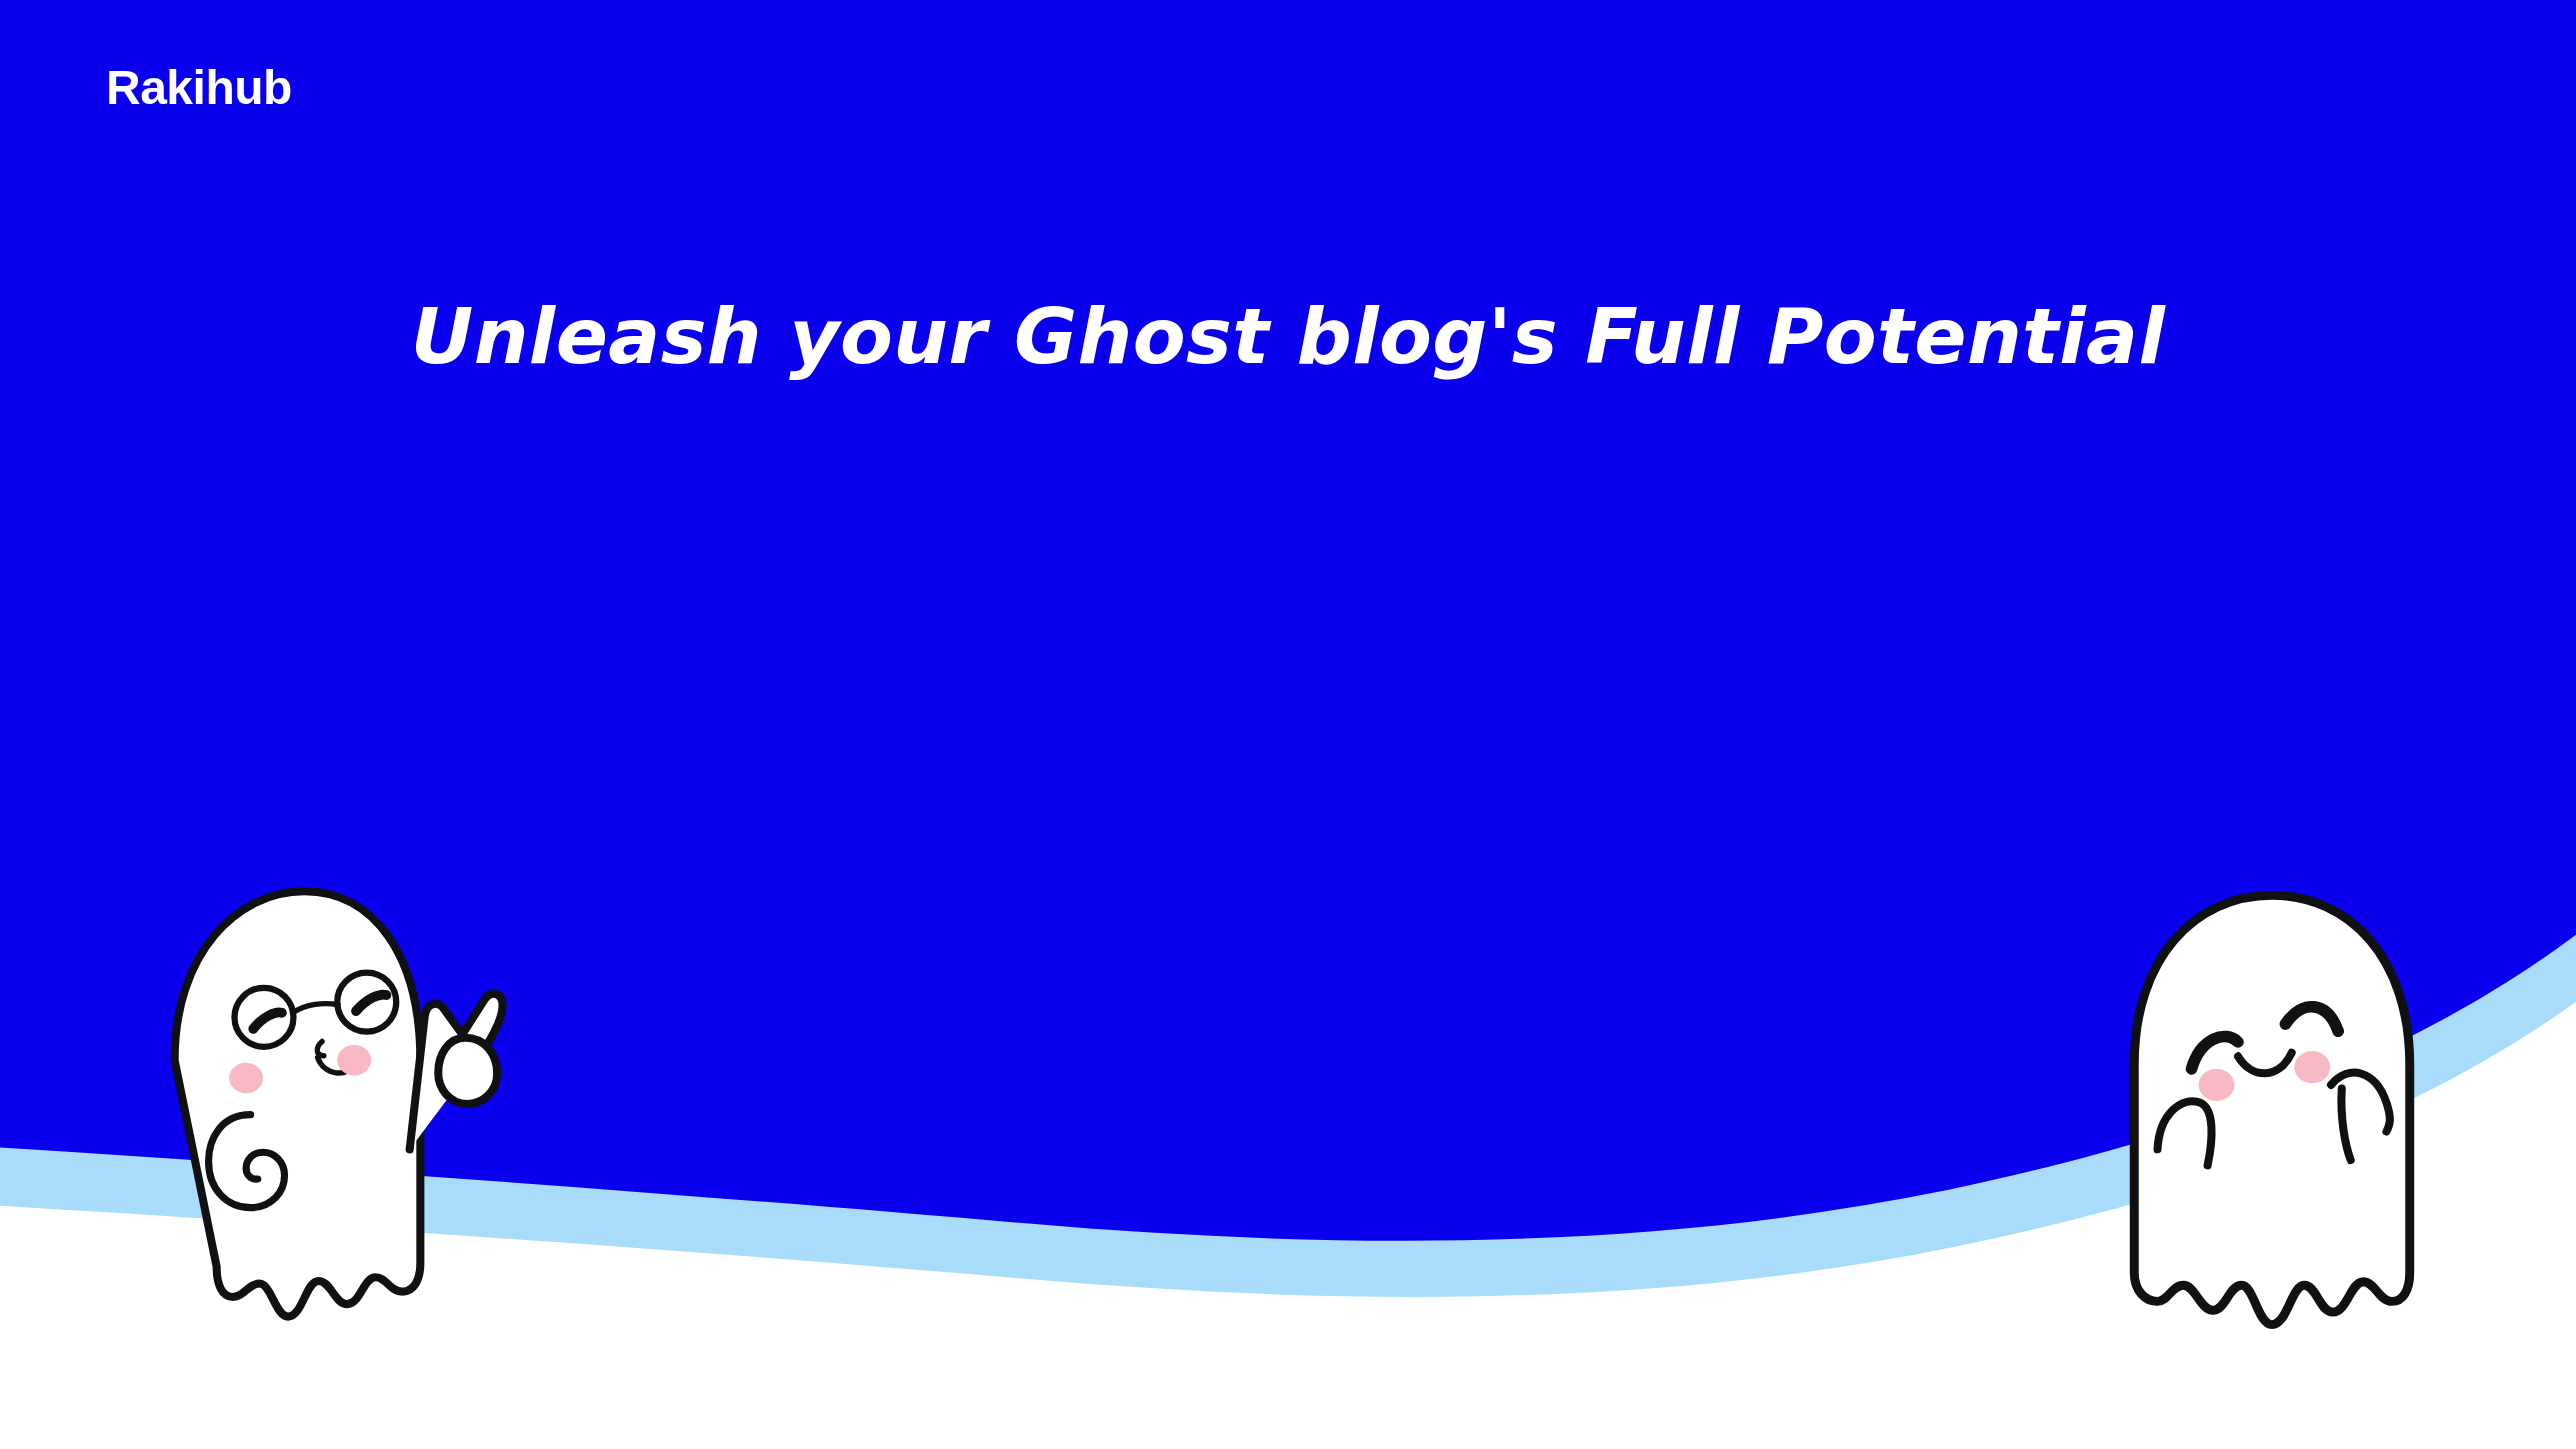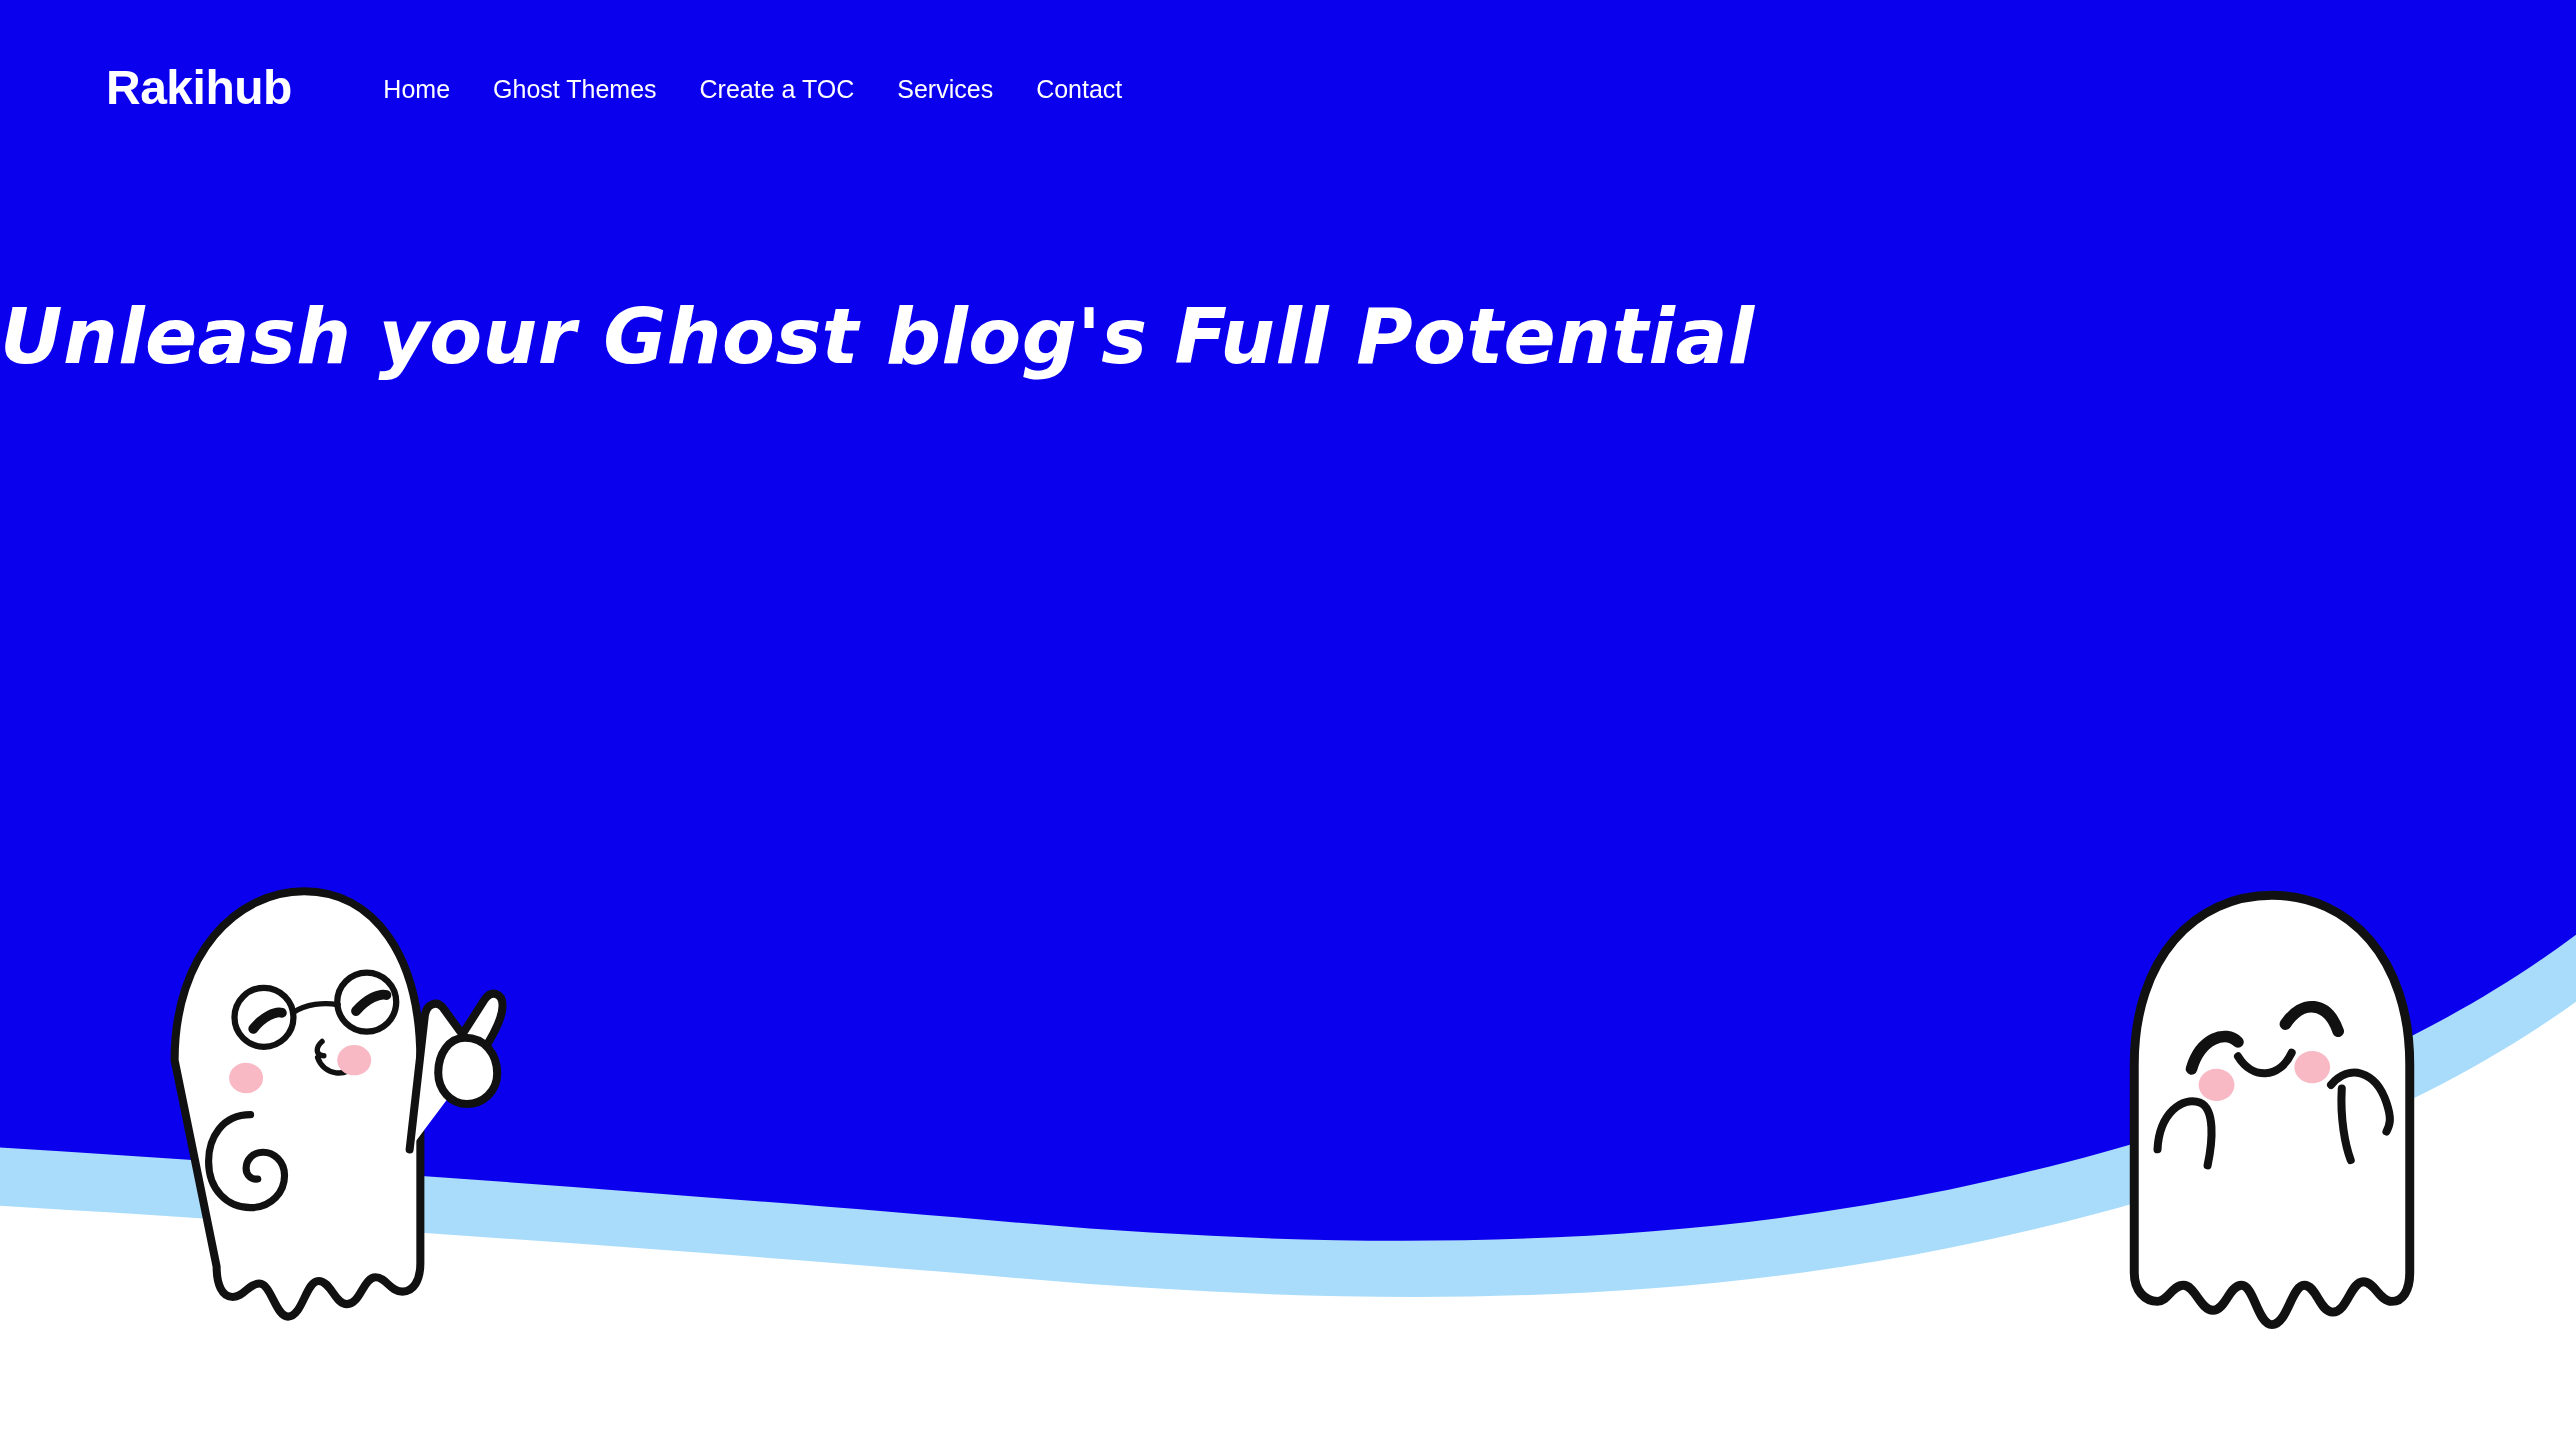--- a/index.html
+++ b/index.html
@@ -121,21 +121,21 @@
     padding-top: 295px;
   }
   #hero-title {
     color: #ffffff;
     font-family: "DejaVu Sans", sans-serif;
     font-size: 77px;
     font-weight: 700;
     font-style: italic;
     letter-spacing: 0.4px;
     line-height: 1.1;
-    text-align: left;
+    text-align: center;
   }
   #hero-subtitle {
     color: #ffffff;
     font-family: "DejaVu Sans", sans-serif;
     font-size: 61px;
     font-weight: 700;
     font-style: italic;
     letter-spacing: 0.3px;
     line-height: 1.2;
     margin-top: 77px;
@@ -186,27 +186,20 @@
     <path fill="#0B00EE" d="M0,0 L2880,0 L2880,1045
              C2720,1165 2500,1262 2180,1330
              C1850,1398 1500,1398 1150,1368
              C800,1338 400,1308 0,1283 Z"></path>
   </svg>
 
   <header id="site-header">
 
     <a href="#" id="brand-logo">Rakihub</a>
 
-    <nav id="primary-nav">
-      <a href="#" class="nav-link">Home</a>
-      <a href="#" class="nav-link">Ghost Themes</a>
-      <a href="#" class="nav-link">Create a TOC</a>
-      <a href="#" class="nav-link">Services</a>
-      <a href="#" class="nav-link">Contact</a>
-    </nav>
 
   </header>
 
   <div id="hero-content">
     <h1 id="hero-title">Unleash your Ghost blog's Full Potential</h1>
 
 
   </div>
 
   <svg class="ghost-figure" id="ghost-left" viewBox="0 0 400 545">

